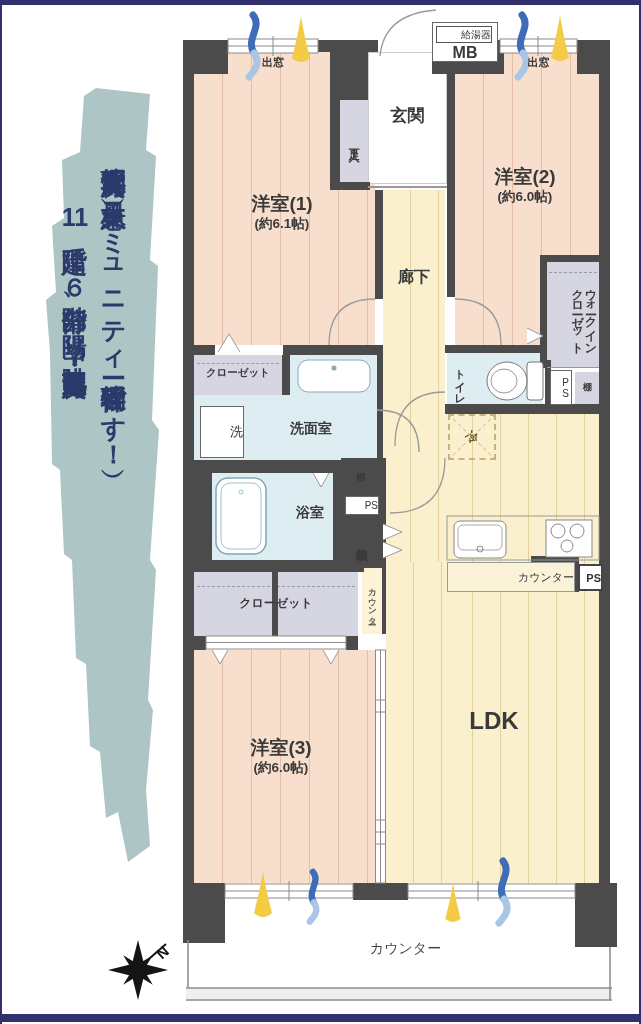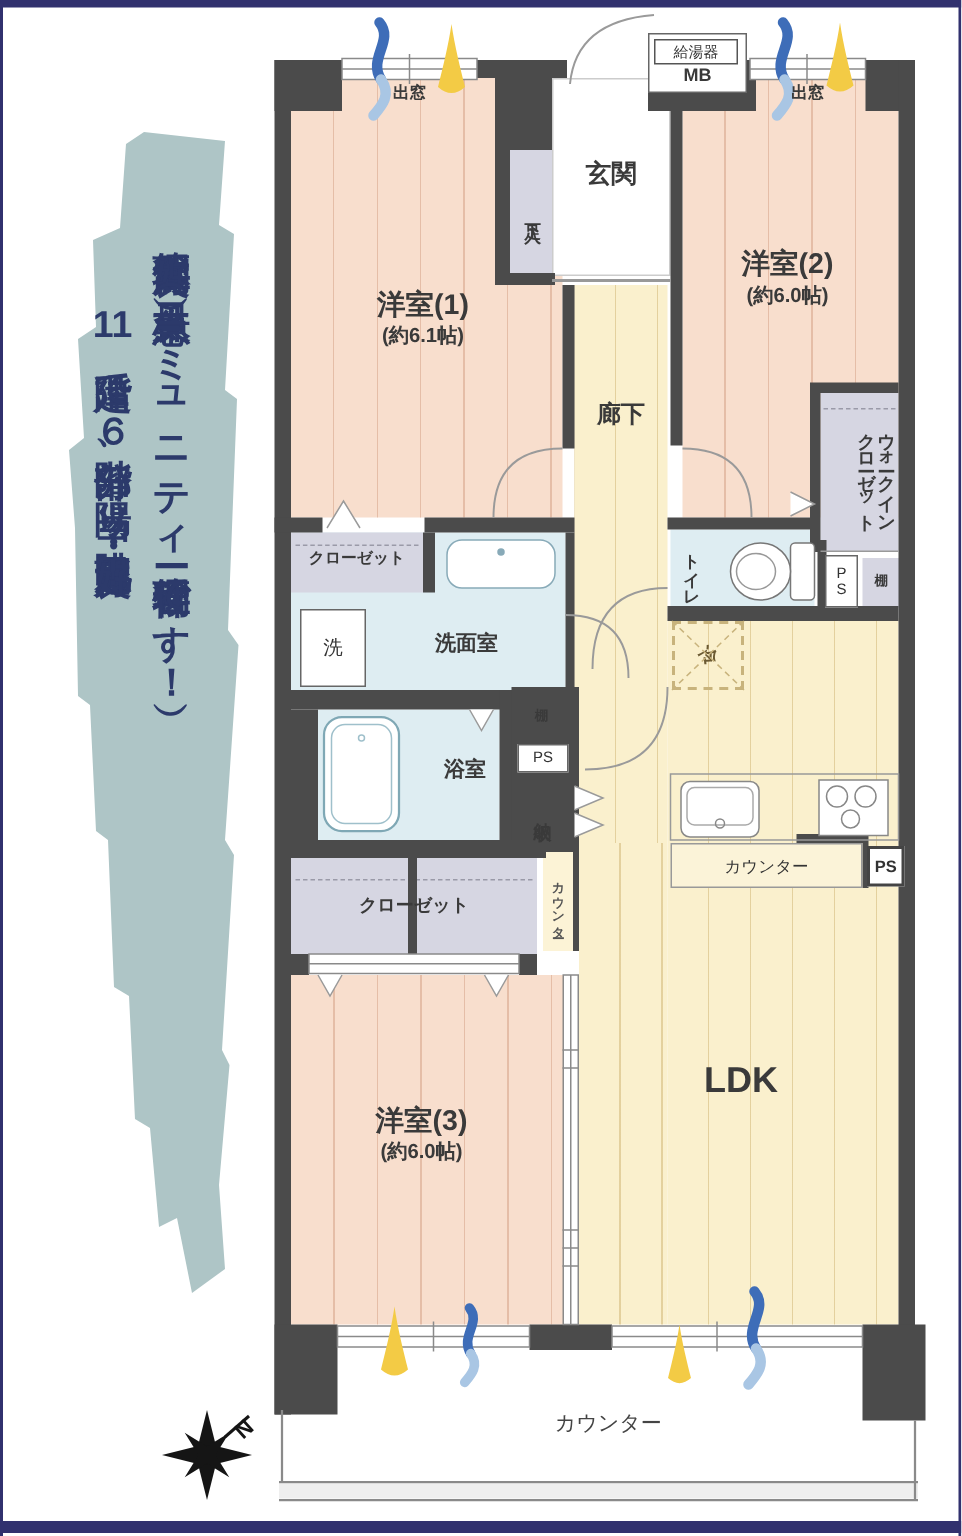--- a/index.html
+++ b/index.html
@@ -8,21 +8,21 @@
   .bar{position:absolute;background:#31316e;z-index:50;}
   .fl{position:absolute;z-index:1;}
   .pink{background-color:#f8decd;background-image:repeating-linear-gradient(90deg,rgba(200,140,110,0) 0 28px,rgba(200,140,110,.4) 28px 29px);}
   .cream{background-color:#faf0cd;background-image:repeating-linear-gradient(90deg,rgba(200,170,100,0) 0 27px,rgba(200,170,100,.45) 27px 28px);}
   .plain{background:#fcf3d6;}
   .blue{background:#deedf2;}
   .lav{background:#d6d6e2;z-index:6;}
   .genkan{background:#fff;border:1px solid #ccc;box-sizing:border-box;}
   .wall{position:absolute;background:#4b4b4b;z-index:10;}
   .wbox{position:absolute;background:#fff;border:1px solid #666;box-sizing:border-box;z-index:20;
-        display:flex;align-items:center;justify-content:center;color:#333;}
+        display:flex;align-items:center;justify-content:flex-end;color:#333;}
   .lb{position:absolute;color:#3a3a3a;font-weight:600;text-align:center;line-height:1.12;z-index:30;}
   .vt{writing-mode:vertical-rl;text-orientation:upright;letter-spacing:1px;
       display:flex;align-items:center;justify-content:center;}
   .dash{position:absolute;border-top:1px dashed #9a9aa8;z-index:8;}
   .thin{position:absolute;background:#999;z-index:12;}
   #fridge{position:absolute;border:2px dashed #c8b37c;box-sizing:border-box;z-index:20;
           display:flex;align-items:center;justify-content:center;}
   #fridge span{transform:rotate(45deg);font-size:12px;color:#6b5a33;font-weight:600;}
   #psk{border:2px solid #444;font-weight:700;}
   #boiler{border:1px solid #555;}
@@ -114,21 +114,21 @@
       <div class="wall" style="left: 571px; top: 556px; width: 8px; height: 36px;"></div>
     </div>
 
   <div class="thin" style="left:368px;top:186px;width:79px;height:2px;"></div>
   <div class="thin" style="left:547px;top:367px;width:52px;height:1px;"></div>
 
   <div class="wbox" style="left:432px;top:22px;width:66px;height:40px;"></div>
   <div class="wbox" id="boiler" style="left:436px;top:26px;width:56px;height:17px;font-size:10px;z-index:21;">
     <span>給湯器</span>
   </div>
-  <div class="lb" style="left:432px;top:44px;width:66px;font-size:12px;z-index:22;">MB</div>
+  <div class="lb" style="left:432px;top:44px;width:66px;font-size:16px;z-index:22;">MB</div>
 
   <div class="wbox" style="left:200px;top:406px;width:44px;height:52px;font-size:13px;">
     <span>洗</span>
   </div>
   <div class="wbox" style="left:550px;top:370px;width:22px;height:35px;">
     <span class="vt" style="font-size:10px;letter-spacing:0;">PS</span>
   </div>
   <div class="wbox" style="left:345px;top:496px;width:34px;height:19px;font-size:10px;">
     <span>PS</span>
   </div>

